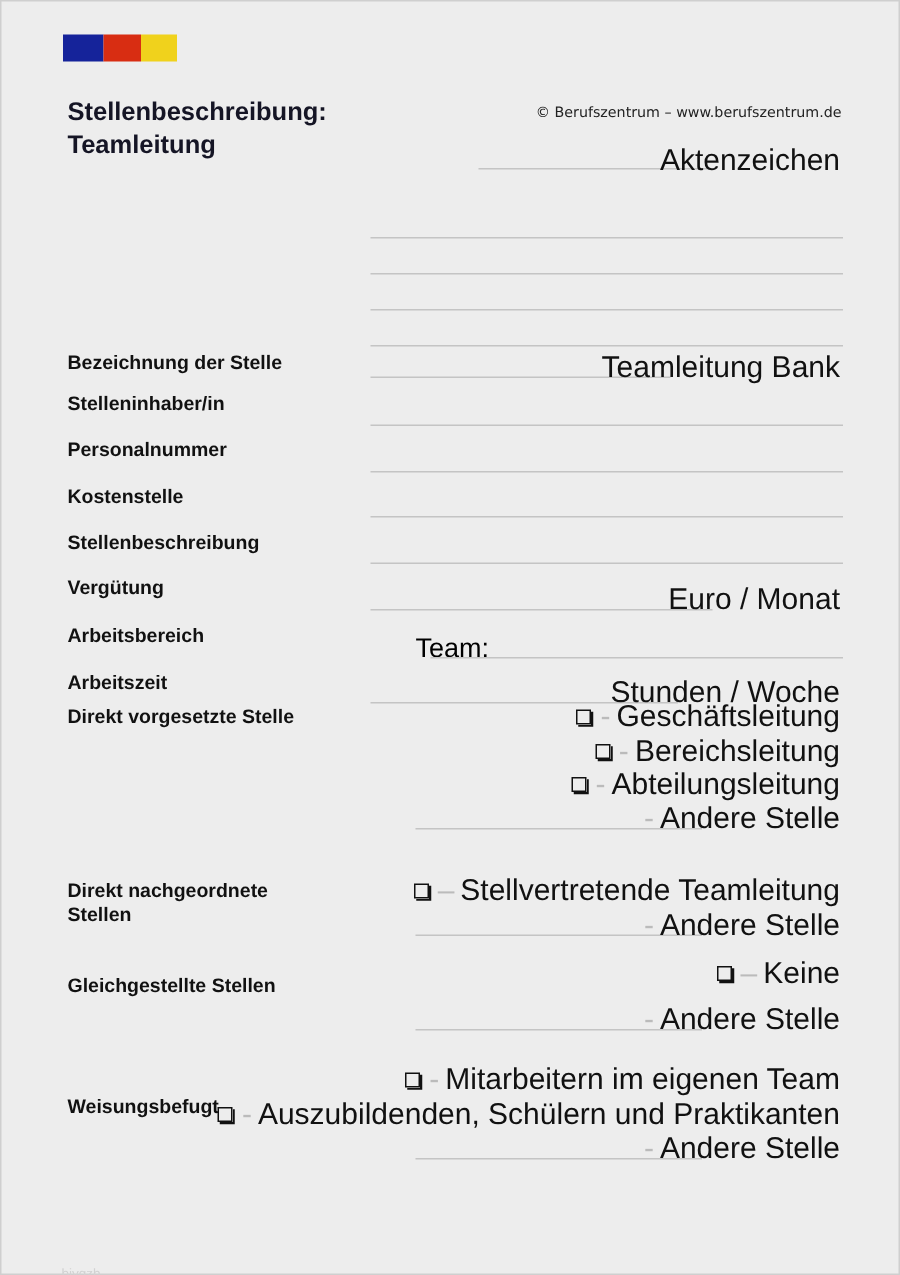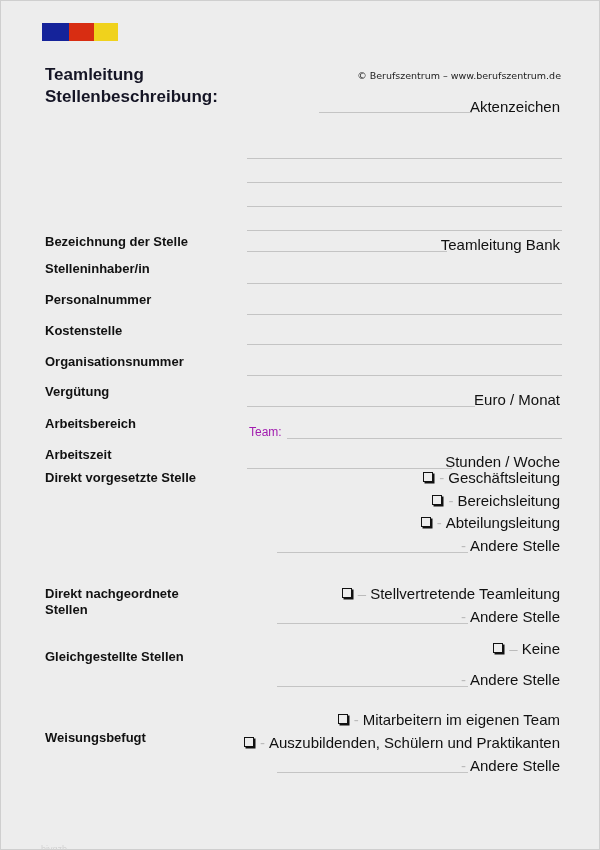--- a/index.html
+++ b/index.html
@@ -4,40 +4,40 @@
 <style>
   html, body { margin:0; padding:0; }
   body { width:600px; height:850px; background:#d8d8d8; font-family:"Liberation Sans", sans-serif; color:#111; overflow:hidden; }
   .page { position:absolute; left:0; top:0; width:598px; height:848px; background:#ededed; border:1px solid #cfcfcf; }
   .flag { position:absolute; left:41px; top:22px; height:18px; display:flex; }
   .flag span { display:block; height:18px; }
   .title { position:absolute; left:44px; top:63px; font-weight:bold; font-size:17px; line-height:22px; color:#151525; }
   .copyright { position:absolute; right:38px; top:69px; font-family:"DejaVu Sans", sans-serif; font-size:9.5px; color:#222; }
   .label { position:absolute; left:44px; font-weight:bold; font-size:13px; color:#111; line-height:16px; }
   .line { position:absolute; height:0; border-top:1px solid #c4c4c4; }
-  .rtext { position:absolute; right:39px; font-size:15px; color:#111; white-space:nowrap; line-height:16px; }
-  .ltext { position:absolute; font-size:12px; color:#a21caf; line-height:16px; }
+  .rtext { position:absolute; right:39px; font-size:20px; color:#111; white-space:nowrap; line-height:16px; }
+  .ltext { position:absolute; font-size:18px; color:#000000; line-height:16px;margin-left:28px; }
   .cb { display:inline-block; width:8px; height:8px; border:1.5px solid #111; box-shadow:1.5px 1.5px 0 #111; vertical-align:1px; margin-right:6px; }
   .dash { color:#bbb; margin-right:4px; }
   .watermark { position:absolute; left:40px; top:800px; font-size:9px; color:#d2d2d2;margin-top:43px; }
 </style>
 </head>
 <body>
 
 <div class="page">
 
   <div class="flag">
     <span style="width:27px;background:#15239a"></span>
     <span style="width:25px;background:#d82d12"></span>
     <span style="width:24px;background:#f0d21c"></span>
   </div>
 
   <div class="title">
+    <div>Stellenbeschreibung:</div>
     <div>Teamleitung</div>
-    <div>Stellenbeschreibung:</div>
   </div>
   <div class="copyright">© Berufszentrum – www.berufszentrum.de</div>
 
   <div class="line" style="left:318px;top:111px;width:153px"></div>
   <div class="rtext" style="top:98px">Aktenzeichen</div>
 
   <div class="line" style="left:246px;top:157px;width:315px"></div>
   <div class="line" style="left:246px;top:181px;width:315px"></div>
   <div class="line" style="left:246px;top:205px;width:315px"></div>
   <div class="line" style="left:246px;top:229px;width:315px"></div>
@@ -48,21 +48,21 @@
 
   <div class="label" style="top:260px">Stelleninhaber/in</div>
   <div class="line" style="left:246px;top:282px;width:315px"></div>
 
   <div class="label" style="top:291px">Personalnummer</div>
   <div class="line" style="left:246px;top:313px;width:315px"></div>
 
   <div class="label" style="top:322px">Kostenstelle</div>
   <div class="line" style="left:246px;top:343px;width:315px"></div>
 
-  <div class="label" style="top:353px">Organisationsnummer</div>
+  <div class="label" style="top:353px">Stellenbeschreibung</div>
   <div class="line" style="left:246px;top:374px;width:315px"></div>
 
   <div class="label" style="top:383px">Vergütung</div>
   <div class="line" style="left:246px;top:405px;width:228px"></div>
   <div class="rtext" style="top:391px">Euro / Monat</div>
 
   <div class="label" style="top:415px">Arbeitsbereich</div>
   <div class="ltext" style="left:248px;top:423px">Team:</div>
   <div class="line" style="left:286px;top:437px;width:275px"></div>
 

